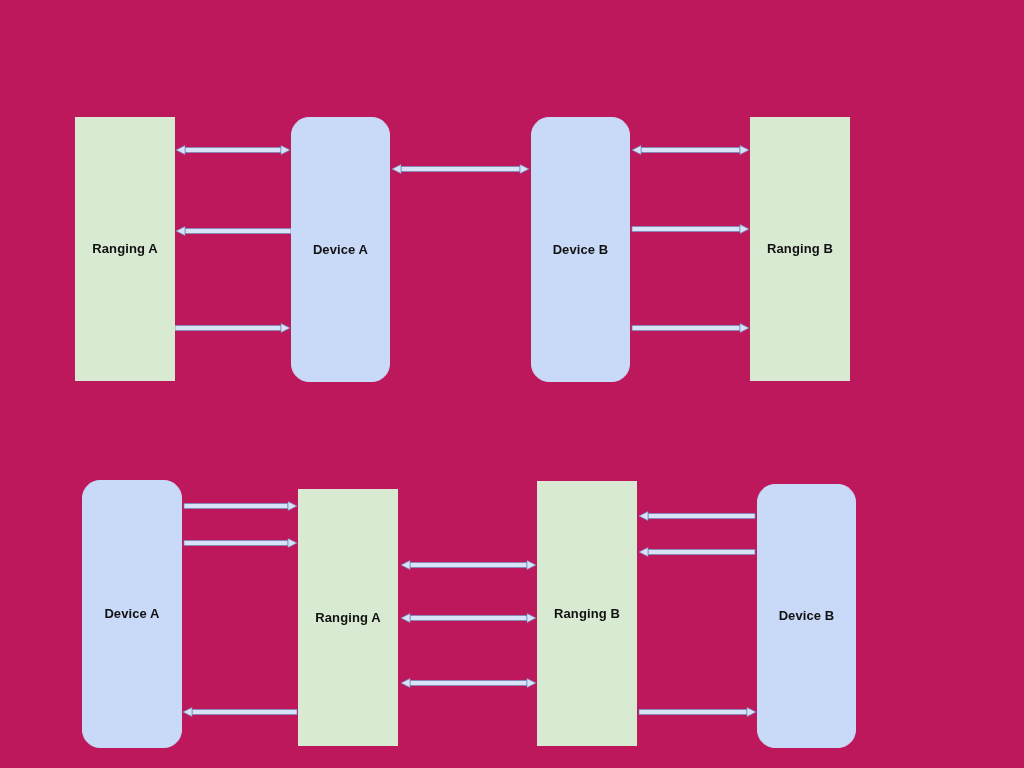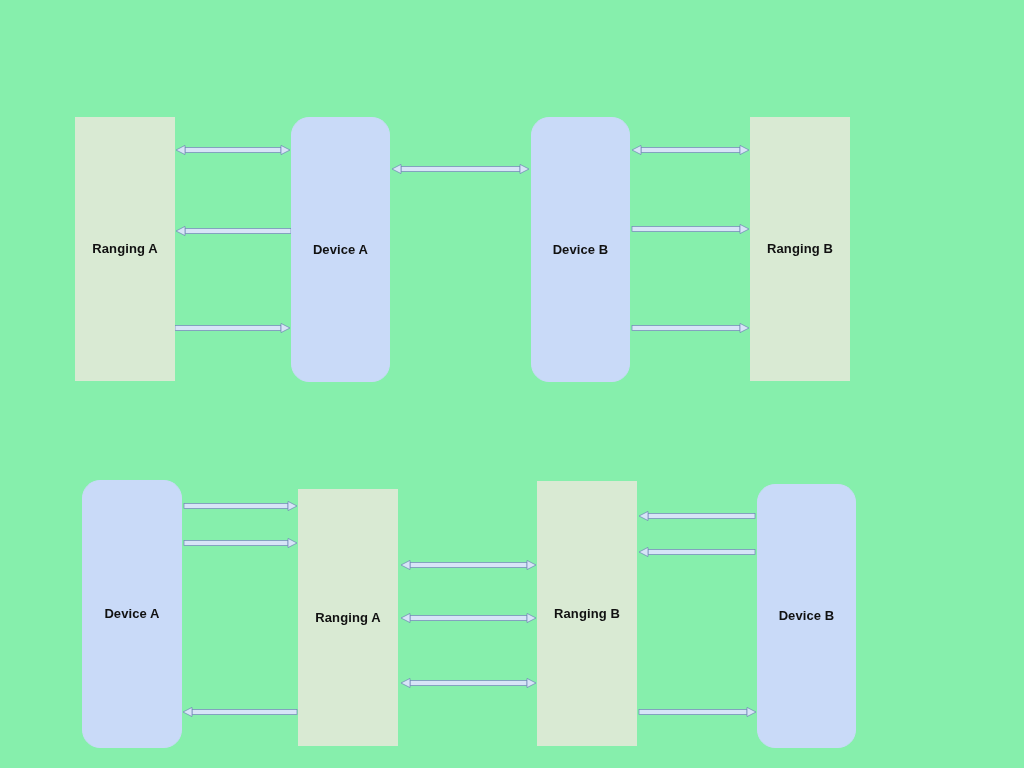--- a/index.html
+++ b/index.html
@@ -54,21 +54,21 @@
     pointer-events: none;
   }
   .edge svg {
     display: block;
     overflow: visible;
   }
 </style>
 </head>
 <body>
 
-<div id="canvas" style="background: #86efac; width: 1024px; height: 768px;">
+<div id="canvas" style="background: #be185d; width: 1024px; height: 768px;">
     <div style="position: absolute; left: 0px; top: 0px; width: 100%; height: 100%;">
       <div class="edge" style="left: 176px; top: 143px; width: 114px;">
         <svg width="114" height="14" viewBox="0 0 114 14">
           <rect x="9" y="4.4" width="96" height="5.2" fill="#d7e4f7" stroke="#6d84b4" stroke-width="0.7"></rect>
           <path d="M 105 2.4000000000000004 L 114 7 L 105 11.6 Z" fill="#d7e4f7" stroke="#6d84b4" stroke-width="0.7" stroke-linejoin="miter"></path>
           <path d="M 9 2.4000000000000004 L 0 7 L 9 11.6 Z" fill="#d7e4f7" stroke="#6d84b4" stroke-width="0.7" stroke-linejoin="miter"></path>
         </svg>
       </div>
       <div class="edge" style="left: 176px; top: 224px; width: 115px;">
         <svg width="115" height="14" viewBox="0 0 115 14">

